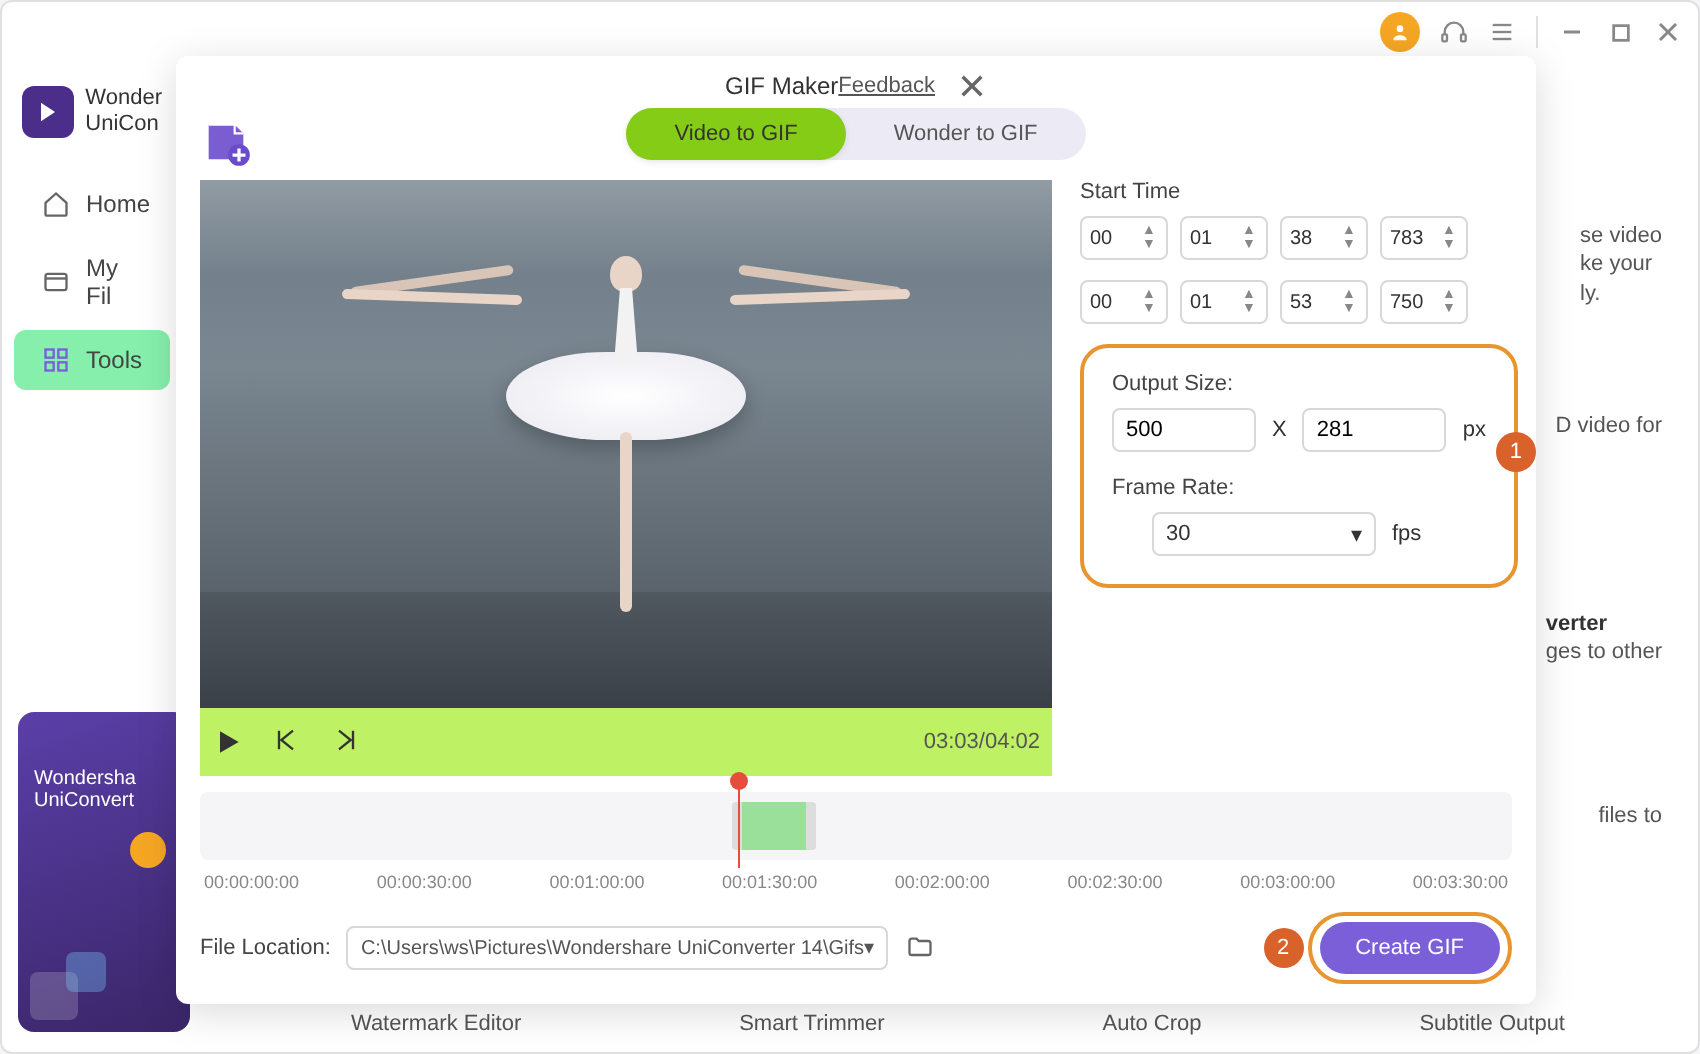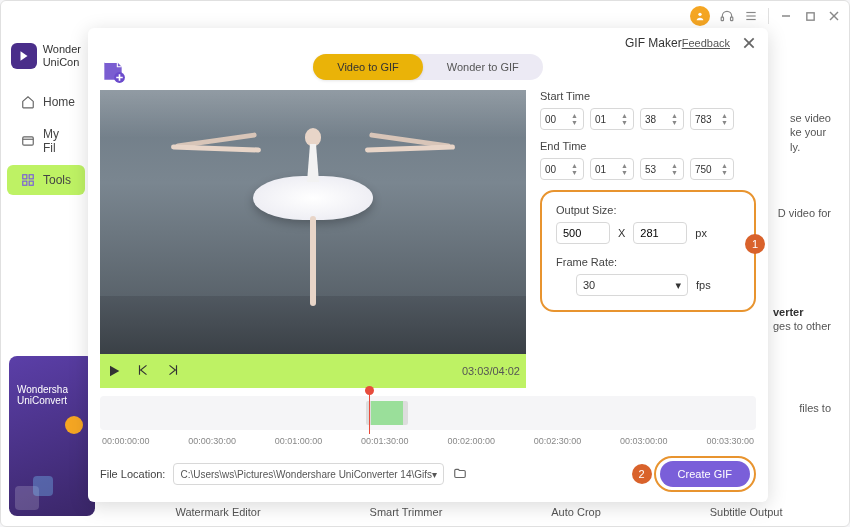--- a/index.html
+++ b/index.html
@@ -9,44 +9,44 @@
 .main-window { position: absolute; top: 0; left: 0; width: 850px; height: 527px; background: #fff; border: 1px solid #e0e0e0; border-radius: 6px; }
 .main-titlebar { height: 30px; display: flex; align-items: center; justify-content: flex-end; padding: 0 8px; gap: 10px; }
 .main-titlebar .win-icon { width: 14px; height: 14px; color: #888; cursor: pointer; display: flex; align-items: center; justify-content: center; }
 .avatar-circle { width: 20px; height: 20px; border-radius: 50%; background: #f5a623; display: flex; align-items: center; justify-content: center; color: #fff; font-size: 10px; }
 
 .sidebar { position: absolute; left: 0; top: 30px; width: 90px; bottom: 0; padding: 8px 0; }
 .logo-row { display: flex; align-items: flex-start; gap: 6px; padding: 4px 10px 16px; }
 .logo-sq { width: 26px; height: 26px; background: #4a2e8a; border-radius: 6px; display: flex; align-items: center; justify-content: center; }
 .logo-text { font-size: 11px; line-height: 1.2; color: #333; }
 .nav-item { display: flex; align-items: center; gap: 8px; padding: 8px 14px; font-size: 12px; color: #444; border-radius: 6px; margin: 2px 6px; }
-.nav-item.active { background: #bef264; }
+.nav-item.active { background: #86efac; }
 .nav-icon { width: 14px; height: 14px; display:flex; align-items:center; justify-content:center; color:#666; }
 
 .promo-card { position: absolute; left: 8px; bottom: 10px; width: 86px; height: 160px; background: linear-gradient(160deg,#5b3fa8,#3a2668); border-radius: 8px; color: #fff; padding: 28px 8px 8px; font-size: 10px; overflow: hidden; }
 .promo-card .music-icon { position: absolute; top: 60px; right: 12px; width: 18px; height: 18px; background: #f5a623; border-radius: 50%; }
 .promo-card .shape1 { position: absolute; bottom: 6px; left: 6px; width: 24px; height: 24px; background: rgba(255,255,255,0.18); border-radius: 4px; }
 .promo-card .shape2 { position: absolute; bottom: 20px; left: 24px; width: 20px; height: 20px; background: rgba(120,200,255,0.35); border-radius: 4px; }
 
 .bottom-labels { position: absolute; bottom: 8px; left: 120px; right: 12px; display: flex; justify-content: space-around; font-size: 11px; color: #555; }
 
 .tile-text { position:absolute; font-size:11px; color:#555; line-height:1.3; }
 
 
 .modal { position: absolute; left: 88px; top: 28px; width: 680px; height: 474px; background: #fff; border-radius: 6px; box-shadow: 0 4px 20px rgba(0,0,0,0.15); display:flex; flex-direction:column; }
-.modal-header { display:flex; align-items:center; justify-content:flex-end; padding: 8px 12px 4px; }
+.modal-header { display:flex; align-items:center; justify-content:center; padding: 8px 12px 4px; }
 .modal-title { font-size: 12px; color:#333; }
 .feedback-link { font-size:11px; color:#555; text-decoration: underline; margin-right: 12px; }
 .close-x { width:14px; height:14px; color:#666; cursor:pointer; }
 
 .top-row { display:flex; align-items:flex-start; padding: 0 12px; gap: 40px; }
 .add-icon { width: 26px; height: 26px; color: #6b4bcc; margin-top: 4px; }
 .tab-pill { display:flex; background:#eceaf4; border-radius: 14px; height: 26px; margin: 0 auto; }
 .tab-item { padding: 0 24px; font-size: 11px; line-height:26px; color:#555; border-radius:14px; }
-.tab-item.active { background:#eab308; box-shadow: 0 1px 3px rgba(0,0,0,0.1); color:#333; }
+.tab-item.active { background:#84cc16; box-shadow: 0 1px 3px rgba(0,0,0,0.1); color:#333; }
 
 .content-row { display:flex; flex:1; padding: 6px 12px 0; gap: 14px; min-height:0; }
 .video-col { width: 426px; display:flex; flex-direction:column; }
 .video-preview { width: 426px; height: 264px; background: linear-gradient(180deg,#6d7a85 0%,#7a8690 35%,#4a5259 100%); position:relative; overflow:hidden; }
 
 .dancer { position:absolute; left:50%; top:38px; transform:translateX(-50%); }
 .head { width:16px; height:18px; background:#e8d5c8; border-radius:50% 50% 45% 45%; margin:0 auto; }
 .torso { width:20px; height:38px; background:#f2f2f2; margin: -2px auto 0; clip-path: polygon(35% 0,65% 0,80% 100%,20% 100%); }
 .tutu { width:120px; height:44px; background: radial-gradient(ellipse at center,#fff,#e8e8f0); border-radius: 50%/60%; margin:-6px auto 0; box-shadow: 0 4px 10px rgba(0,0,0,0.25); }
 .legs { width:6px; height:90px; background:#e8d5c8; margin:-4px auto 0; border-radius:3px; }
@@ -64,21 +64,21 @@
 .settings-col { flex:1; font-size:11px; color:#333; }
 .label-sm { font-size:11px; color:#444; margin-bottom:6px; display:block; }
 .time-row { display:flex; gap:6px; margin-bottom:10px; }
 .spinner { width:44px; height:22px; border:1px solid #d8d8d8; border-radius:4px; display:flex; align-items:center; padding:0 4px; font-size:10px; position:relative; }
 .spinner .arrows { position:absolute; right:2px; top:1px; bottom:1px; width:10px; display:flex; flex-direction:column; justify-content:center; color:#888; font-size:7px; line-height:7px; }
 
 .framed-box { border:2px solid #e8942f; border-radius:14px; padding:12px 14px 14px; position:relative; margin-top:4px; }
 .badge { position:absolute; width:20px; height:20px; border-radius:50%; background:#d9622b; color:#fff; font-size:11px; display:flex; align-items:center; justify-content:center; }
 .badge.b1 { right:-11px; top:42px; }
 .sz-row { display:flex; align-items:center; gap:8px; margin:6px 0 12px; }
-.sz-input { width:54px; height:22px; border:1px solid #d8d8d8; border-radius:4px; font-size:11px; padding:0 6px; }
+.sz-input { width:72px; height:22px; border:1px solid #d8d8d8; border-radius:4px; font-size:11px; padding:0 6px; }
 .fps-row { display:flex; align-items:center; gap:8px;padding-left:20px; }
 .fps-select { width:112px; height:22px; border:1px solid #d8d8d8; border-radius:4px; font-size:11px; padding:0 6px; background:#fff; display:flex; align-items:center; justify-content:space-between; }
 
 
 .timeline-wrap { padding: 2px 12px 0; }
 .timeline-track { height:34px; background:#f5f5f7; border-radius:4px; position:relative; margin-bottom:4px; }
 .clip { position:absolute; left:40.5%; top:5px; width:6.5%; height:24px; background:#9adf9a; border-left:5px solid #ddd; border-right:5px solid #ddd; border-radius:2px; }
 .playhead { position:absolute; left:41%; top:-6px; width:1px; height:44px; background:#e74c3c; }
 .playhead::before { content:''; position:absolute; top:-4px; left:-4px; width:9px; height:9px; background:#e74c3c; border-radius:50%; }
 .ruler { display:flex; justify-content:space-between; font-size:9px; color:#888; padding: 2px 2px 6px; }
@@ -289,21 +289,20 @@
           </div>
         <div class="spinner">
             <span>38</span>
             <span class="arrows">▲<br>▼</span>
           </div>
         <div class="spinner">
             <span>783</span>
             <span class="arrows">▲<br>▼</span>
           </div>
       </div>
-      <span class="label-sm">End Time</span>
       <div class="time-row">
         <div class="spinner">
             <span>00</span>
             <span class="arrows">▲<br>▼</span>
           </div>
         <div class="spinner">
             <span>01</span>
             <span class="arrows">▲<br>▼</span>
           </div>
         <div class="spinner">

